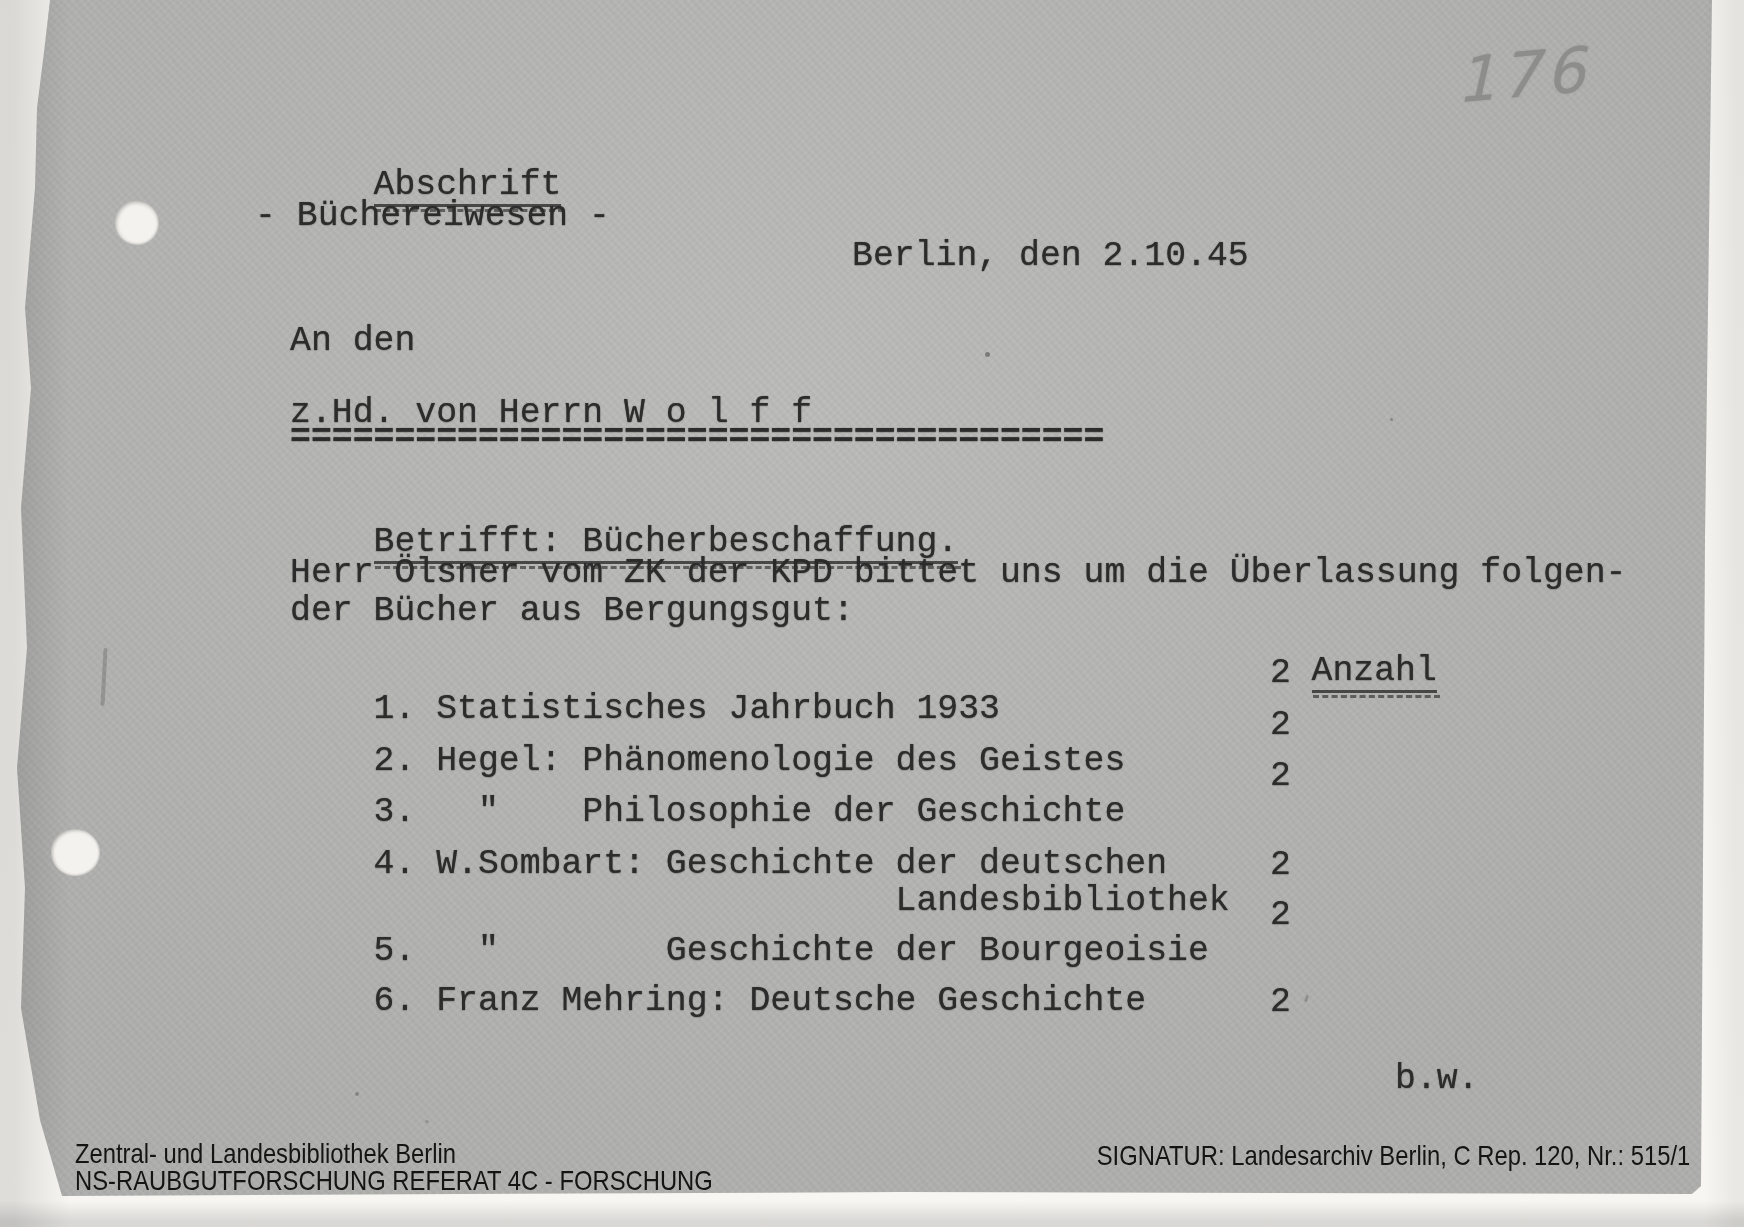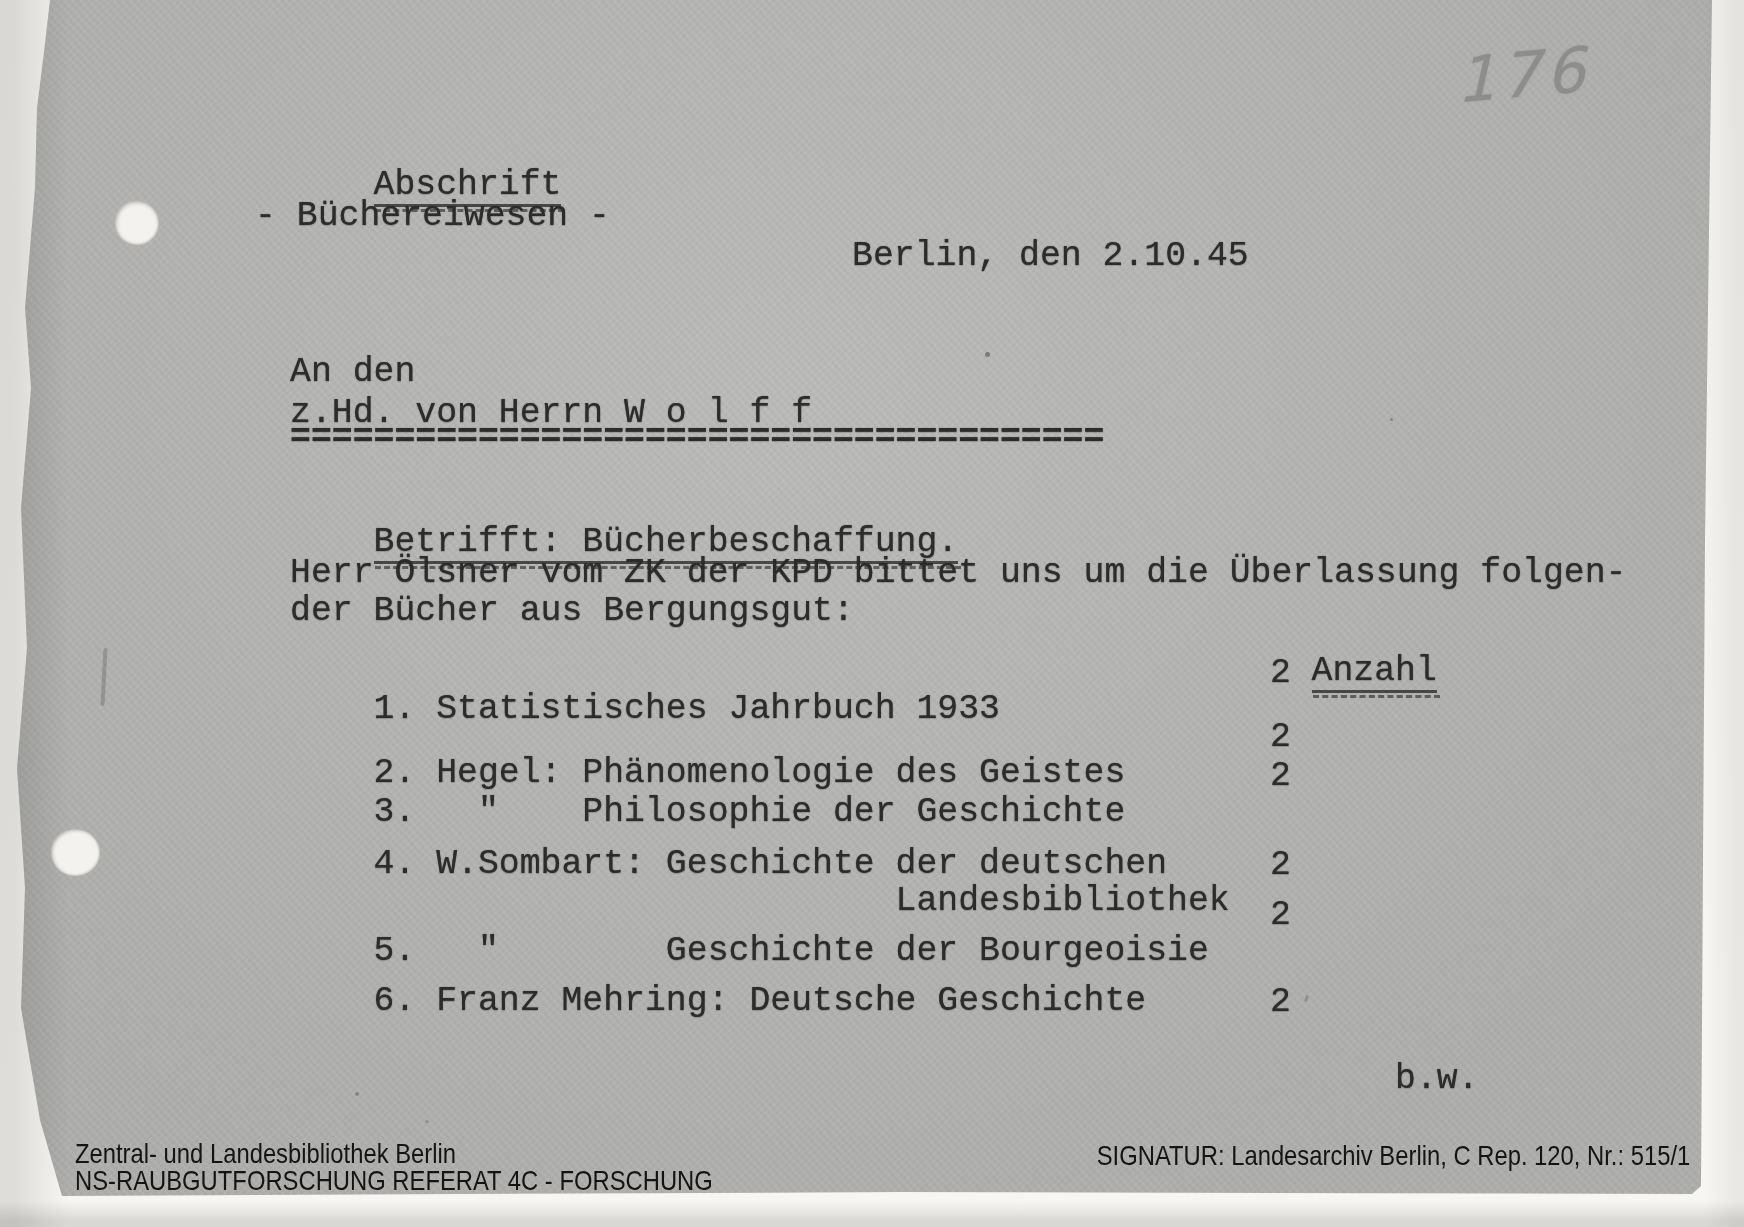--- a/index.html
+++ b/index.html
@@ -78,40 +78,40 @@
 
   <div id="handwritten">176</div>
 
   <div class="tw" style="left:290px;top:131px;">
     <span class="u2">Abschrift</span>
   </div>
 
   <div class="tw" style="left:255px;top:198px;">- Büchereiwesen -</div>
   <div class="tw" style="left:852px;top:211px;margin-top:27px;">Berlin, den 2.10.45</div>
 
-  <div class="tw" style="left:290px;top:323px;margin-top:31px;">An den</div>
+  <div class="tw" style="left:290px;top:323px;">An den</div>
   <div class="tw" style="left:290px;top:395px;">z.Hd. von Herrn W o l f f</div>
   <div class="tw divider" style="left:290px;top:420px;">=======================================</div>
 
   <div class="tw" style="left:290px;top:488px;">
     <span class="u2">Betrifft: Bücherbeschaffung.</span>
   </div>
 
   <div class="tw" style="left:290px;top:555px;">Herr Ölsner vom ZK der KPD bittet uns um die Überlassung folgen-</div>
   <div class="tw" style="left:1228px;top:617px;">
     <span class="u2">Anzahl</span>
   </div>
 
   <div class="tw" style="left:290px;top:593px;">der Bücher aus Bergungsgut:</div>
 
   <div class="tw" style="left:290px;top:655px;">
     <span>1. Statistisches Jahrbuch 1933</span>
     <span class="count">2</span>
   </div>
-  <div class="tw" style="left:290px;top:707px;margin-top:12px;">
+  <div class="tw" style="left:290px;top:707px;">
     <span>2. Hegel: Phänomenologie des Geistes</span>
     <span class="count">2</span>
   </div>
   <div class="tw" style="left:290px;top:758px;">
     <span>3.   "    Philosophie der Geschichte</span>
     <span class="count">2</span>
   </div>
   <div class="tw" style="left:290px;top:810px;">
     <span>4. W.Sombart: Geschichte der deutschen</span>
     <span class="count"></span>

